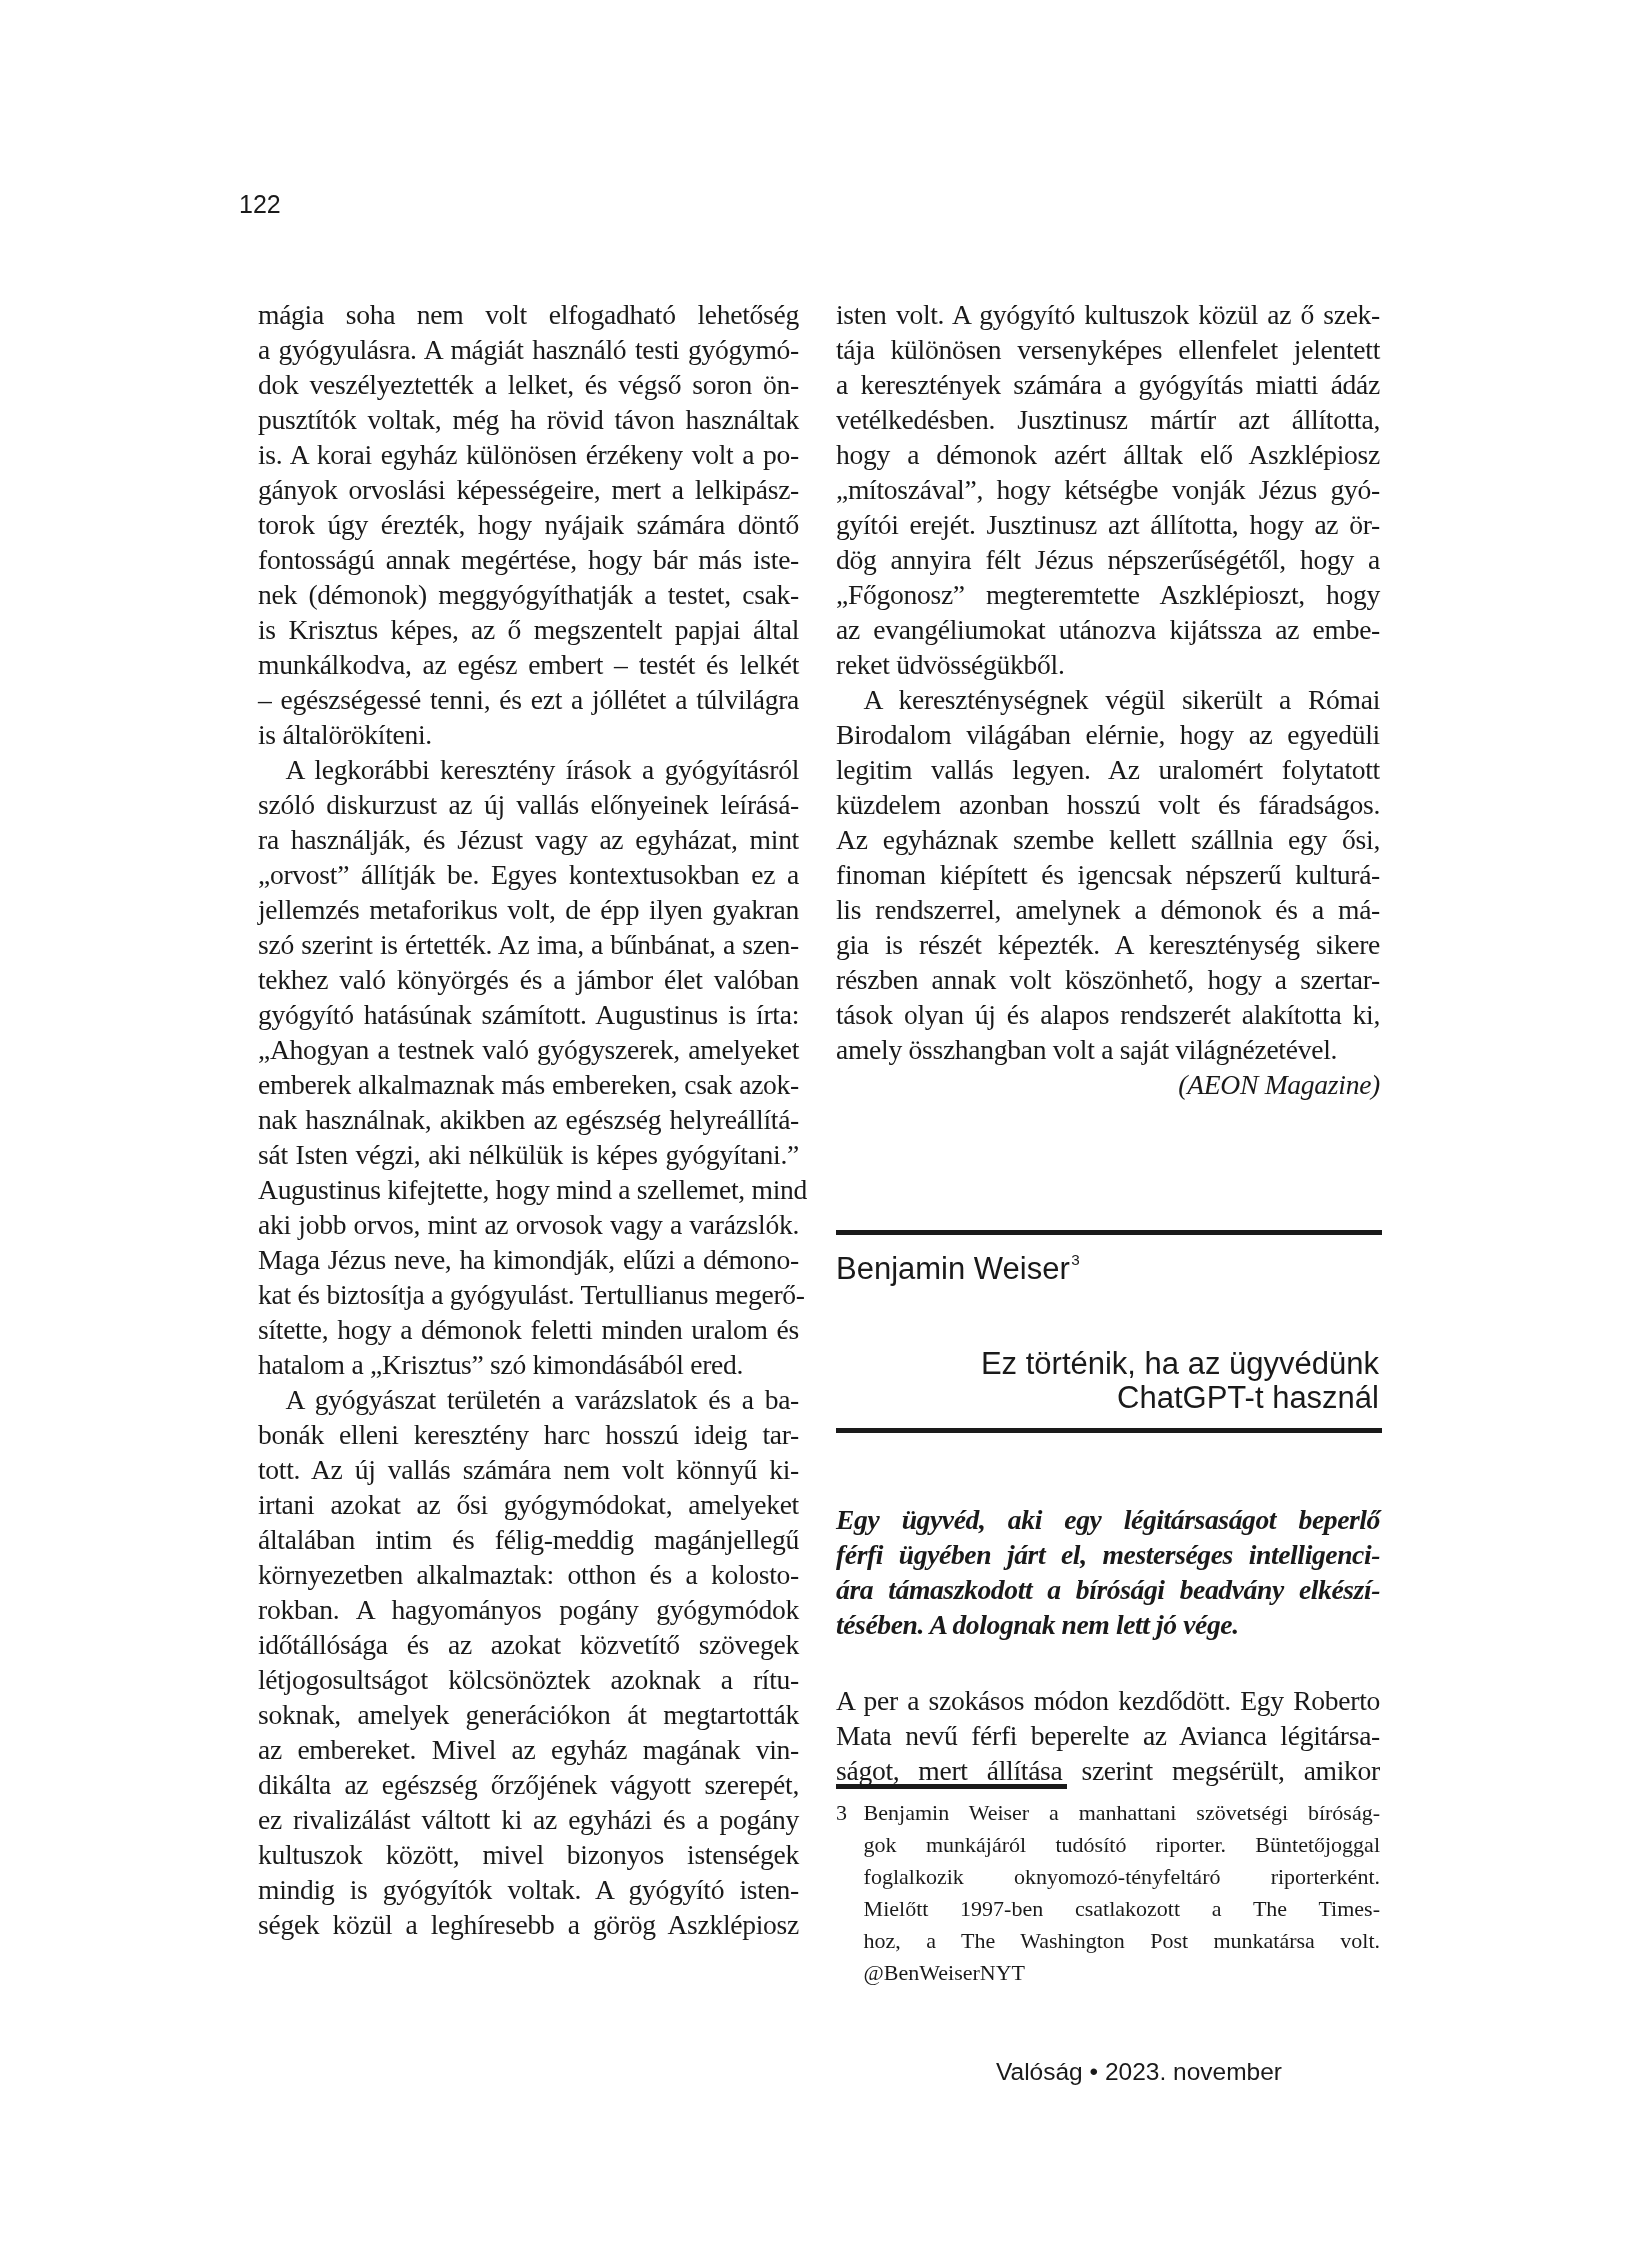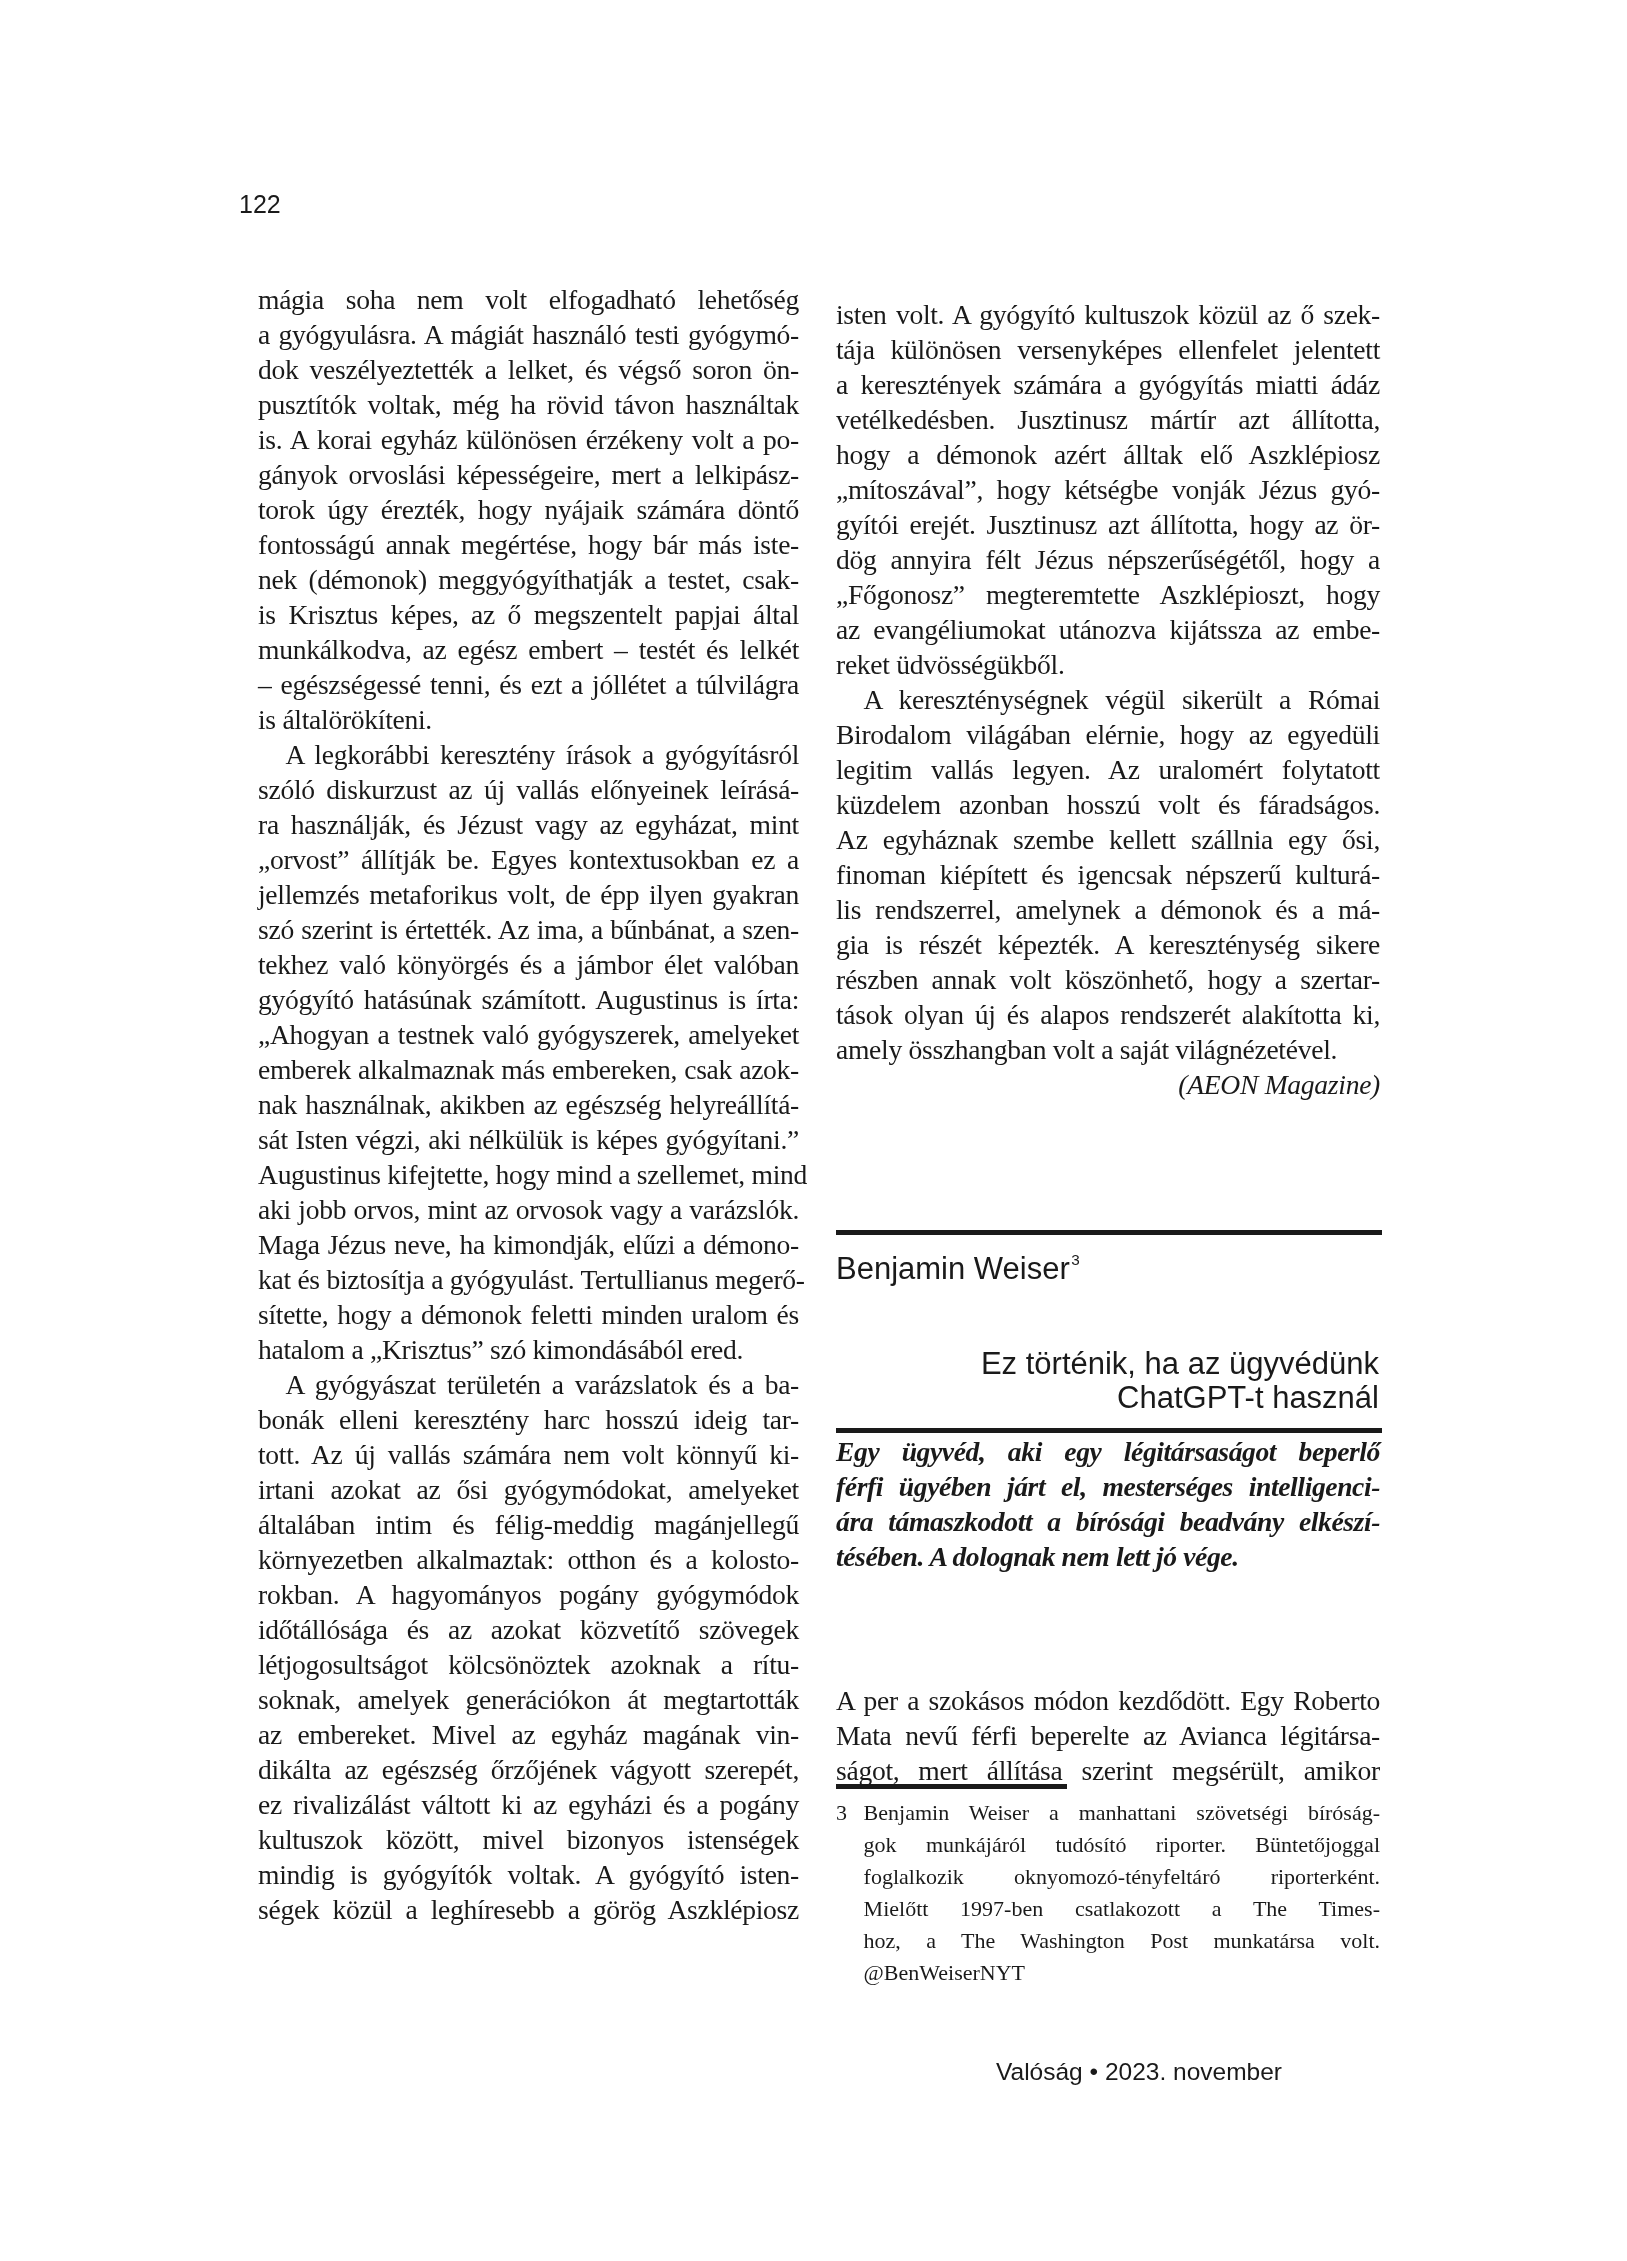--- a/index.html
+++ b/index.html
@@ -1,33 +1,33 @@
 <!DOCTYPE html>
 <html style="font-size:12.3px"><head>
 <meta charset="utf-8">
 <style>
   html, body { margin: 0; padding: 0; background: #ffffff; }
   body { width: 1628px; height: 2261px; position: relative; overflow: hidden; color: #1a1a1a; }
   .sans { font-family: "Liberation Sans", "DejaVu Sans", sans-serif; }
   .serif { font-family: "Liberation Serif", "DejaVu Serif", serif; }
   #page-number { position: absolute; left: 239px; top: 192px; font-size: 25px; line-height: 1; }
   .col { position: absolute; font-size: 27.6px; line-height: 35px; letter-spacing: -0.3px; }
-  #col-left { left: 258px; top: 282px; width: 541px; }
+  #col-left { left: 258px; top: 297px; width: 541px; }
   #col-right { left: 836px; top: 297px; width: 544px; }
   .line { display: block; text-align: justify; text-align-last: justify; white-space: nowrap; height: 35px; overflow: visible; }
   .line.last { text-align-last: left; }
   .line.indent { padding-left: 27.6px; }
   .line.right { text-align-last: right; font-style: italic; }
   .rule { position: absolute; background: #1a1a1a; }
   #rule-top { left: 836px; top: 1230px; width: 546px; height: 4.6px; }
   #author { position: absolute; left: 836px; top: 1241px; font-size: 31px; line-height: 37px; }
   #author sup { font-size: 15.3px; vertical-align: 13.8px; margin-left: 1.5px; }
   #title { position: absolute; left: 836px; top: 1347px; width: 543px; font-size: 31px; line-height: 34px; text-align: right; }
   #rule-title { left: 836px; top: 1428px; width: 546px; height: 4.6px; }
-  #lead { position: absolute; left: 836px; top: 1435px; width: 544px; font-size: 27.6px; line-height: 34px; font-style: italic; font-weight: bold; letter-spacing: -0.4px; }
+  #lead { position: absolute; left: 836px; top: 1503px; width: 544px; font-size: 27.6px; line-height: 34px; font-style: italic; font-weight: bold; letter-spacing: -0.4px; }
   #intro { position: absolute; left: 836px; top: 1683px; width: 544px; font-size: 27.6px; line-height: 35px; letter-spacing: -0.3px; }
   #rule-fn { left: 836px; top: 1784px; width: 231px; height: 4.6px; }
   #footnote { position: absolute; left: 836px; top: 1797px; width: 544px; font-size: 22px; line-height: 32px; }
   #footnote .fn-num { position: absolute; left: 0; top: 0; }
   #footnote .fn-body { margin-left: 27.6px; }
   #footnote .line { height: 32px; }
   #footer { position: absolute; left: 996px; top: 2056px; width: 383px; text-align: left; font-size: 24.5px; line-height: 31px; }
 </style>
 </head>
 <body>

